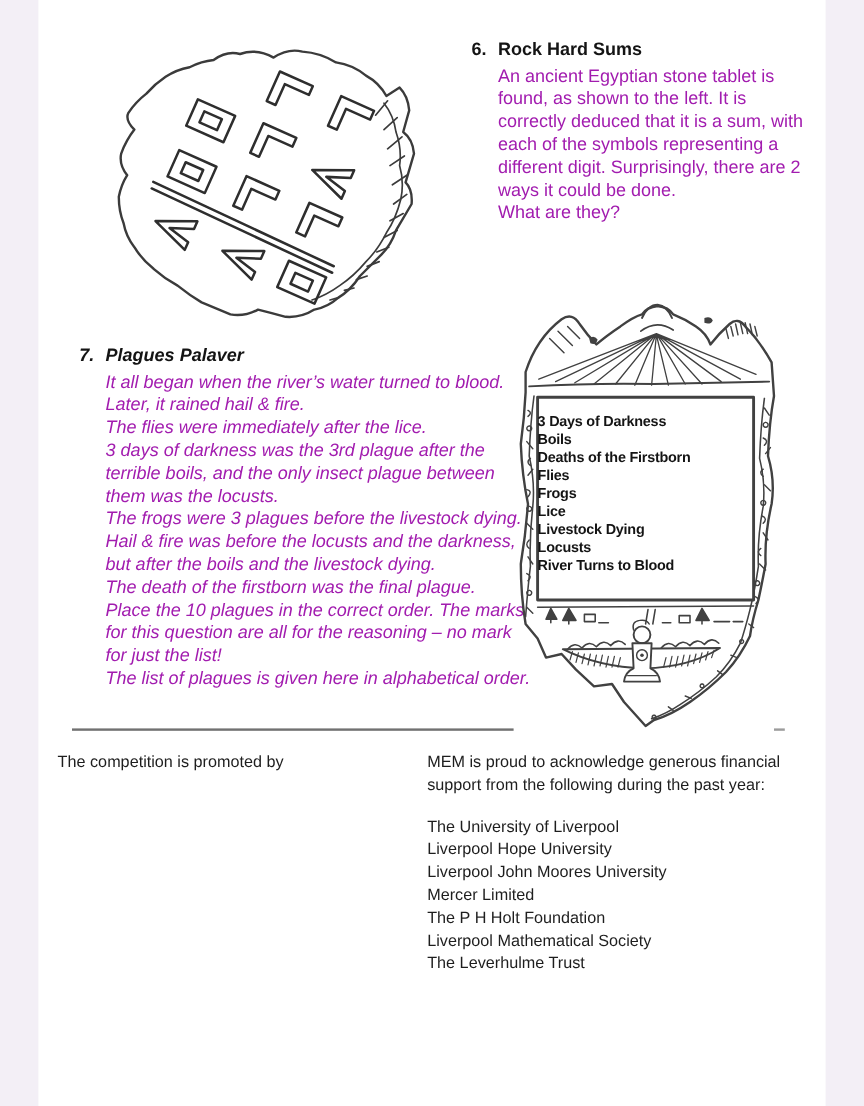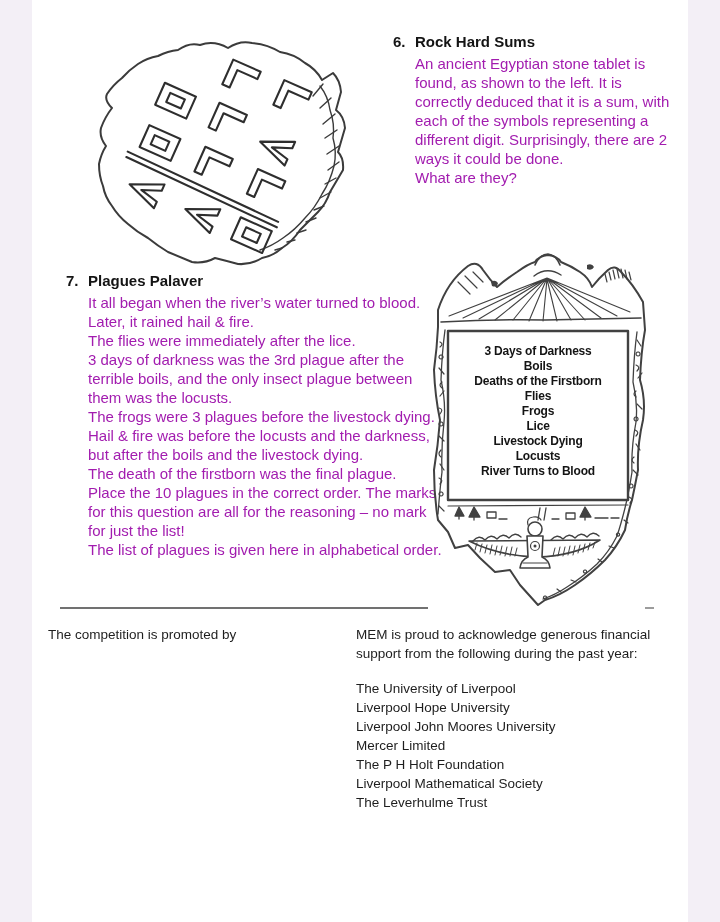--- a/index.html
+++ b/index.html
@@ -7,21 +7,21 @@
         font-family:"Liberation Sans",sans-serif;color:#222;}
   .margin-strip{position:absolute;top:0;bottom:0;width:32px;background:#f3eff6;}
   .margin-strip.left{left:0;}
   .margin-strip.right{right:0;}
   .q-block{position:absolute;}
   .q-head{font-weight:bold;font-size:15px;line-height:19px;margin-bottom:3px;color:#141414;white-space:nowrap;}
   .q-num{display:inline-block;width:22px;}
   .q-body{margin-left:22px;font-size:15px;line-height:19px;color:#a21caf;}
   .q-body div{white-space:nowrap;}
   .illustration{position:absolute;}
-  .plague-list{position:absolute;left:448px;top:344px;width:180px;text-align:center;
+  .plague-list{position:absolute;left:448px;top:344px;width:180px;text-align:left;
                font-size:12px;font-weight:bold;line-height:15px;color:#141414;letter-spacing:-0.2px;}
   .plague-list div{white-space:nowrap;}
   .divider{position:absolute;left:60px;top:607px;width:368px;height:2px;background:#717171;}
   .divider-dash{position:absolute;left:645px;top:607px;width:9px;height:2px;background:#9c9c9c;}
   .footer-col{position:absolute;top:625px;text-align:left;font-size:13.5px;line-height:19px;color:#1e1e1e;}
   .footer-col.left{left:48px;width:318px;}
   .footer-col.right{left:356px;width:296px;}
   .footer-col .list{margin-top:16px;}
   .footer-col div{white-space:nowrap;}
   svg{display:block;}
@@ -75,21 +75,21 @@
       <div>An ancient Egyptian stone tablet is</div>
       <div>found, as shown to the left. It is</div>
       <div>correctly deduced that it is a sum, with</div>
       <div>each of the symbols representing a</div>
       <div>different digit. Surprisingly, there are 2</div>
       <div>ways it could be done.</div>
       <div>What are they?</div>
     </div>
   </section>
 
-  <section class="q-block" style="left:66px;top:271px;width:380px;">
+  <section class="q-block" style="left:66px;top:287px;width:380px;font-style:italic;">
     <div class="q-head">
       <span class="q-num">7.</span><span>Plagues Palaver</span>
     </div>
     <div class="q-body">
       <div>It all began when the river’s water turned to blood.</div>
       <div>Later, it rained hail &amp; fire.</div>
       <div>The flies were immediately after the lice.</div>
       <div>3 days of darkness was the 3rd plague after the</div>
       <div>terrible boils, and the only insect plague between</div>
       <div>them was the locusts.</div>

